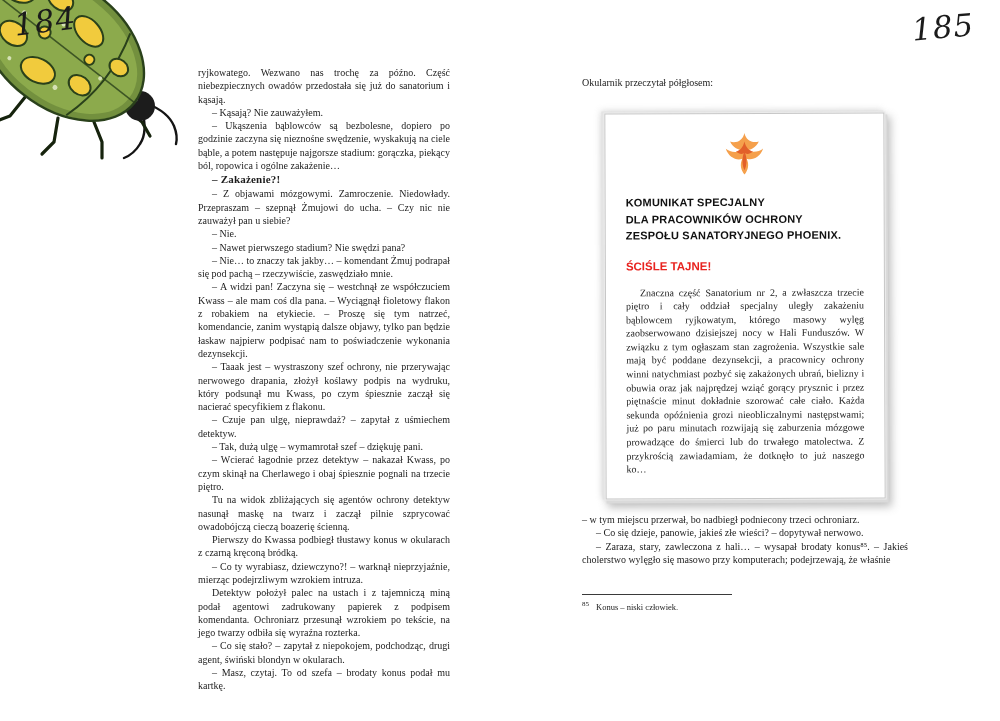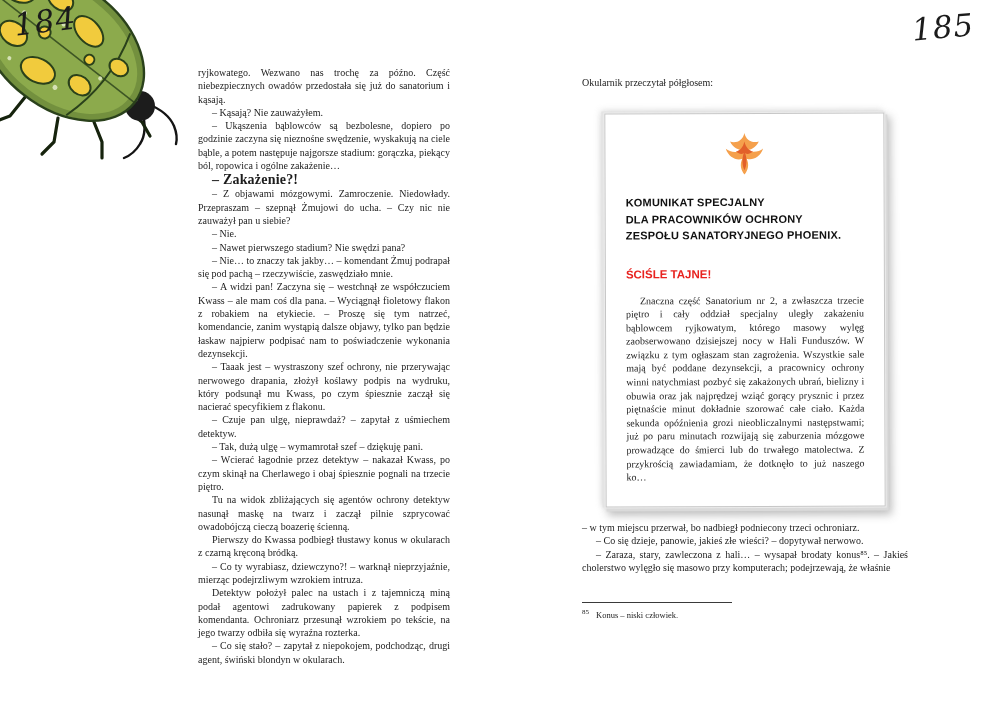--- a/index.html
+++ b/index.html
@@ -22,21 +22,21 @@
 
   .col { position:absolute; }
   .col-left { left:198px; top:66px; width:252px; }
   .col-right { left:582px; top:76px; width:326px; }
 
   .para {
     margin:0; font-size:10px; line-height:13.3px;
     text-align:justify; text-indent:14px; hyphens:auto;
   }
   .para.noindent { text-indent:0; }
-  .para.bold { font-weight:bold; font-size:14px; line-height:15px; letter-spacing:.2px; }
+  .para.bold { font-weight:bold; font-size:11px; line-height:15px; letter-spacing:.2px; }
 
   .intro { margin-bottom:0; }
 
   .notice {
     background:#fff; width:238px; margin:24px auto 14px;
     padding:16px 20px 22px; position:relative;
     border:1px solid #c6c6c6;
     box-shadow:
       0 0 0 1px #ebebeb,
       2px 3px 0 1px #dadada,
@@ -45,21 +45,21 @@
       -3px -2px 6px 1px rgba(150,150,150,.30);
     transform:rotate(-.2deg);
   }
   .phoenix { width:46px; margin:0 auto 14px; }
   .notice-title {
     font-family:"Liberation Sans", sans-serif; font-weight:bold;
     font-size:11px; line-height:16.5px; letter-spacing:.2px; color:#111;
   }
   .notice-secret {
     font-family:"Liberation Sans", sans-serif; font-weight:bold;
-    font-size:11.5px; margin-top:24px; color:#e8231f;
+    font-size:11.5px; margin-top:16px; color:#e8231f;
   }
   .notice-body { margin-top:14px; line-height:13.6px; }
 
   .after-notice .para { }
   .fn-rule { width:150px; border-top:1px solid #3a3a3a; margin:28px 0 5px 0; }
   .footnote { font-size:8.5px; color:#222; }
   .fn-marker { font-size:7px; vertical-align:super; margin-right:7px; }
 </style>
 </head>
 <body>
@@ -122,20 +122,21 @@
         <p class="para">– A widzi pan! Zaczyna się – westchnął ze współczuciem Kwass – ale mam coś dla pana. – Wyciągnął fioletowy flakon z robakiem na etykiecie. – Proszę się tym natrzeć, komendancie, zanim wystąpią dalsze objawy, tylko pan będzie łaskaw najpierw podpisać nam to poświadczenie wykonania dezynsekcji.</p>
         <p class="para">– Taaak jest – wystraszony szef ochrony, nie przerywając nerwowego drapania, złożył koślawy podpis na wydruku, który podsunął mu Kwass, po czym śpiesznie zaczął się nacierać specyfikiem z flakonu.</p>
         <p class="para">– Czuje pan ulgę, nieprawdaż? – zapytał z uśmiechem detektyw.</p>
         <p class="para">– Tak, dużą ulgę – wymamrotał szef – dziękuję pani.</p>
         <p class="para">– Wcierać łagodnie przez detektyw – nakazał Kwass, po czym skinął na Cherlawego i obaj śpiesznie pognali na trzecie piętro.</p>
         <p class="para">Tu na widok zbliżających się agentów ochrony detektyw nasunął maskę na twarz i zaczął pilnie szprycować owadobójczą cieczą boazerię ścienną.</p>
         <p class="para">Pierwszy do Kwassa podbiegł tłustawy konus w okularach z czarną kręconą bródką.</p>
         <p class="para">– Co ty wyrabiasz, dziewczyno?! – warknął nieprzyjaźnie, mierząc podejrzliwym wzrokiem intruza.</p>
         <p class="para">Detektyw położył palec na ustach i z tajemniczą miną podał agentowi zadrukowany papierek z podpisem komendanta. Ochroniarz przesunął wzrokiem po tekście, na jego twarzy odbiła się wyraźna rozterka.</p>
         <p class="para">– Co się stało? – zapytał z niepokojem, podchodząc, drugi agent, świński blondyn w okularach.</p>
+        <p class="para">– Masz, czytaj. To od szefa – brodaty konus podał mu kartkę.</p>
       </div>
   </div>
 
   <div>
     <div class="pagenum pagenum-right">185</div>
 
     <div class="col col-right">
       <p class="para noindent intro">Okularnik przeczytał półgłosem:</p>
 
       <div class="notice">

